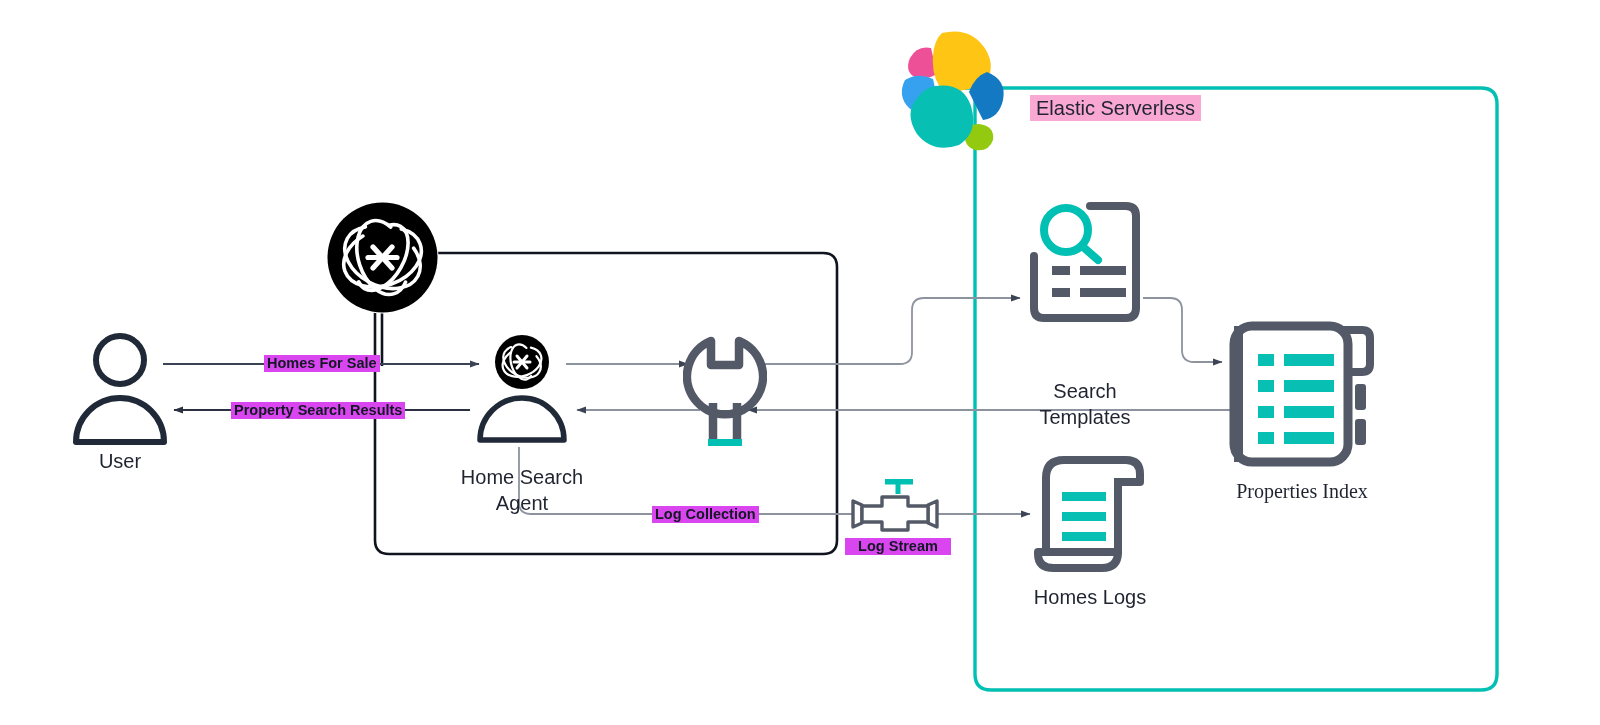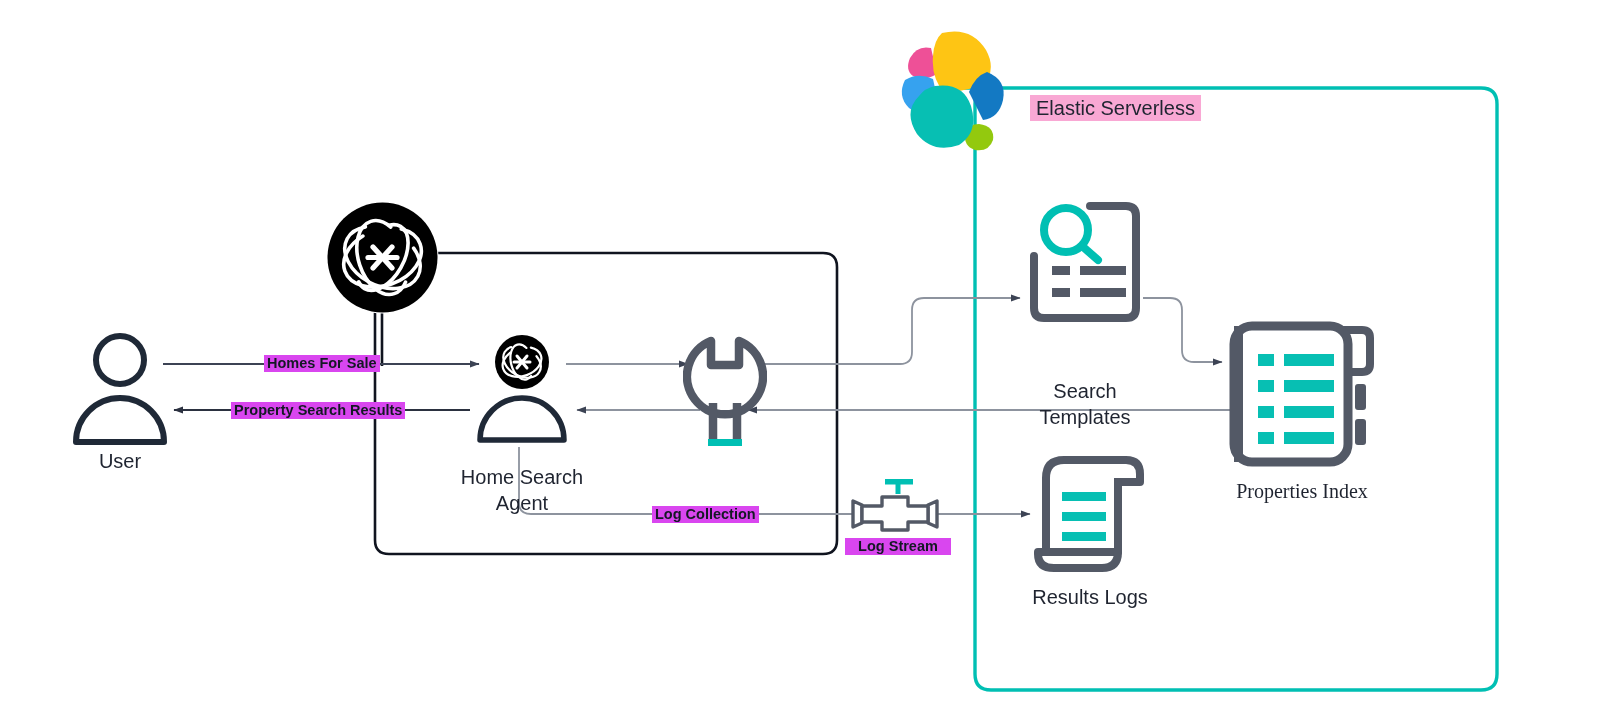--- a/index.html
+++ b/index.html
@@ -237,19 +237,19 @@
 
       <path d="M 20,30 L 20,104 L 92,104 L 92,30" fill="none" stroke="#535966" stroke-width="8" stroke-linejoin="round"></path>
 
       <path d="M 92,34 L 92,104 Q 92,120 76,120 L 28,120 Q 12,120 12,106 L 12,104 L 20,104" fill="none" stroke="#535966" stroke-width="8" stroke-linecap="round" stroke-linejoin="round"></path>
 
       <rect x="36" y="44" width="44" height="9" fill="#07bfb3"></rect>
       <rect x="36" y="64" width="44" height="9" fill="#07bfb3"></rect>
       <rect x="36" y="84" width="44" height="9" fill="#07bfb3"></rect>
     </svg>
   </div>
-  <div class="node-label" style="left:1010px; top:584px; width:160px;">Results Logs</div>
+  <div class="node-label" style="left:1010px; top:584px; width:160px;">Homes Logs</div>
 
   <div class="edge-label" style="left:264px; top:355px;">Homes For Sale</div>
   <div class="edge-label" style="left:231px; top:402px;">Property Search Results</div>
   <div class="edge-label" style="left:652px; top:506px;">Log Collection</div>
 
 </div>
 
 </body></html>

